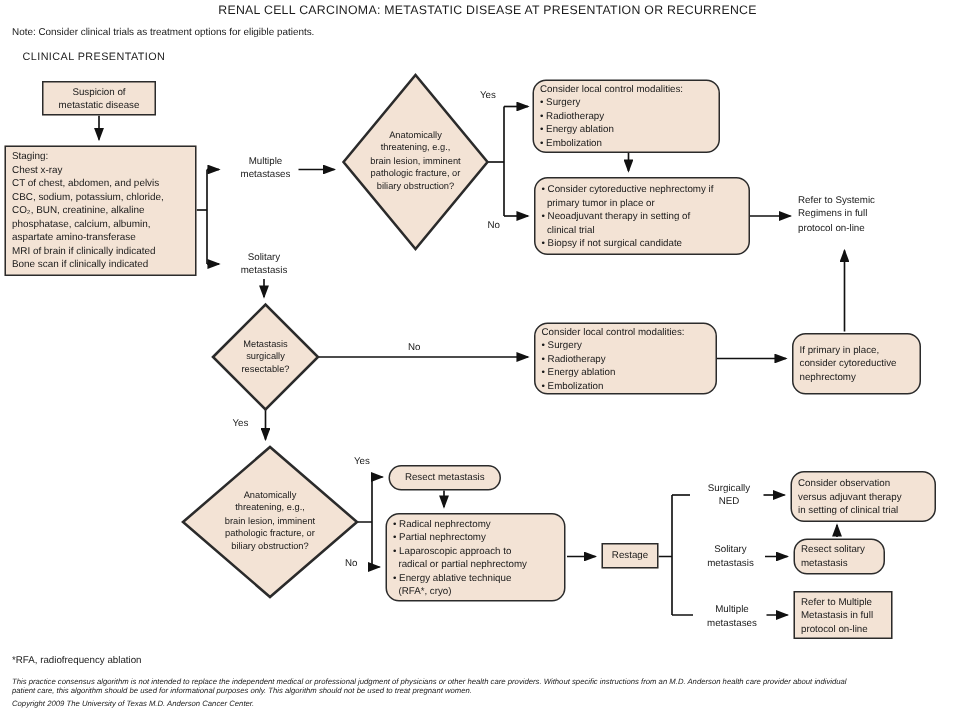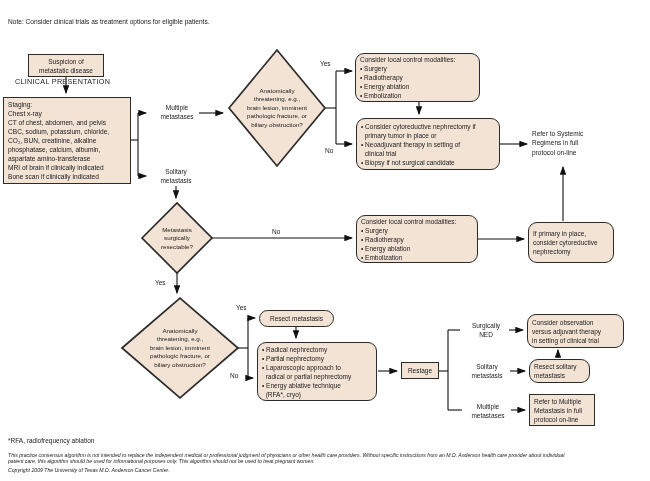--- a/index.html
+++ b/index.html
@@ -23,29 +23,30 @@
     display:flex;align-items:center;padding:2px 4px;
   }
   .rounded{border-radius:9px;}
   .tcenter{justify-content:center;text-align:center;}
   .txt{position:absolute;font-size:6.5px;line-height:9px;white-space:pre-wrap;}
   .lbl{text-align:center;}
   .dtext{position:absolute;display:flex;align-items:center;justify-content:center;
     text-align:center;font-size:6.2px;line-height:8.6px;white-space:pre-wrap;}
   .title{position:absolute;left:0;top:2px;width:650px;text-align:center;font-size:8.2px;letter-spacing:.2px;}
   .note{position:absolute;left:8px;top:18px;font-size:6.6px;}
-  .section{position:absolute;left:15px;top:33px;font-size:7.2px;letter-spacing:.3px;margin-top:44px;}
+  .section{position:absolute;left:15px;top:33px;font-size:7.2px;letter-spacing:.3px;}
   .fineprint{position:absolute;font-style:italic;font-size:6.6px;line-height:7.8px;
     transform:scale(0.78);transform-origin:0 0;width:830px;white-space:pre-wrap;}
 </style>
 </head>
 <body>
 
 <div id="stage">
 
+  <div class="title">RENAL CELL CARCINOMA: METASTATIC DISEASE AT PRESENTATION OR RECURRENCE</div>
   <div class="note">Note: Consider clinical trials as treatment options for eligible patients.</div>
   <div class="section">CLINICAL PRESENTATION</div>
 
   <svg id="connectors" viewBox="0 0 650 481" xmlns="http://www.w3.org/2000/svg">
     <defs>
       <marker id="ah" markerWidth="8" markerHeight="6" refX="7" refY="3" orient="auto">
         <polygon points="0,0 8,3 0,6" fill="#111111"></polygon>
       </marker>
     </defs>
 

